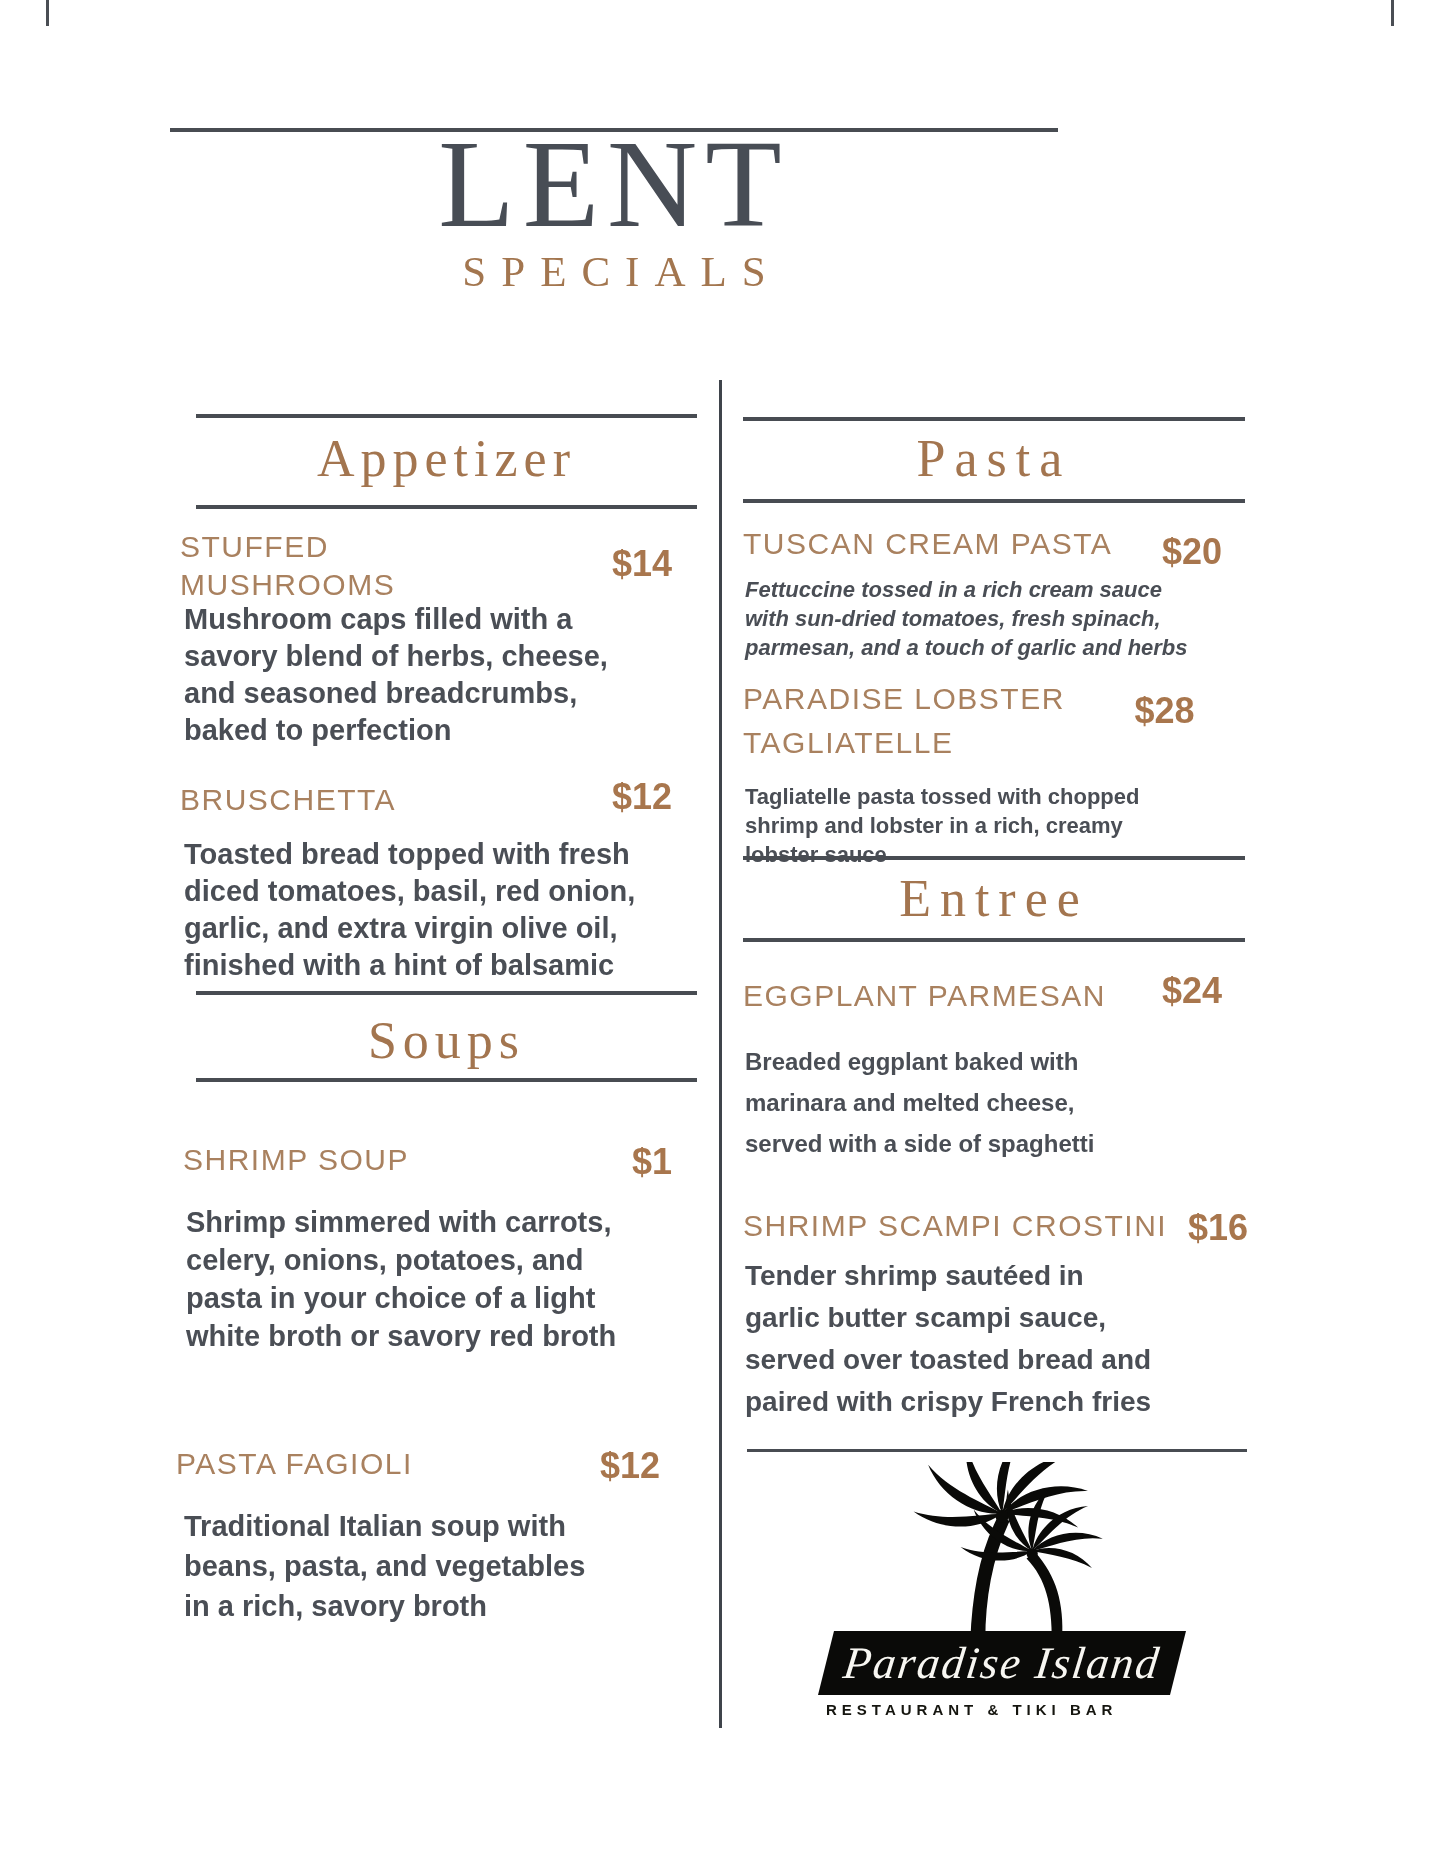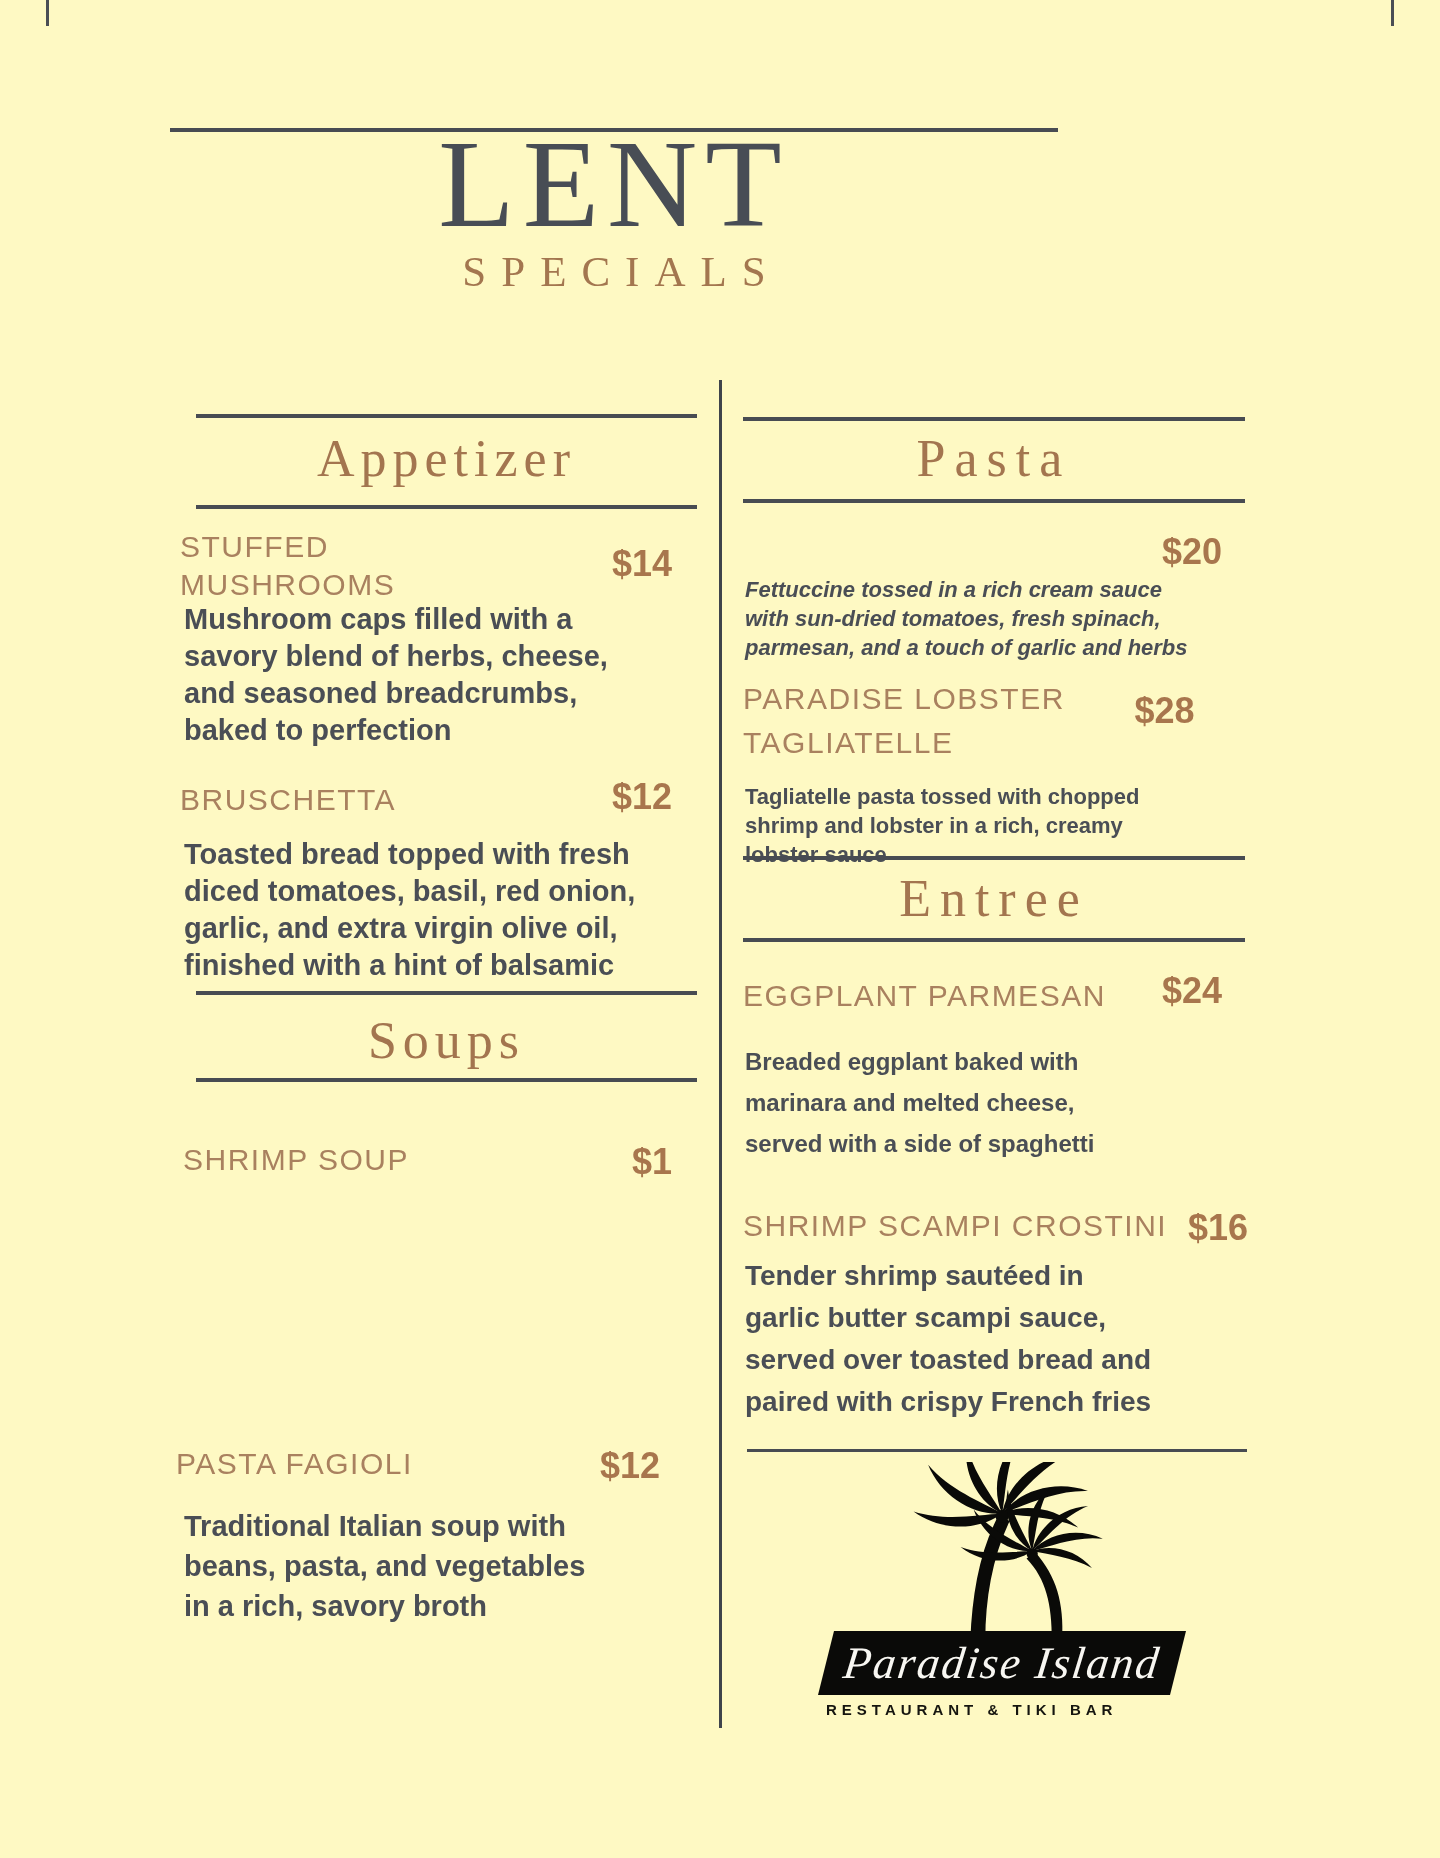--- a/index.html
+++ b/index.html
@@ -1,18 +1,18 @@
 <!DOCTYPE html>
 <html><head>
 <meta charset="utf-8">
 <style>
   html,body{margin:0;padding:0;background:#e9e8e4;}
   .page{
     position:relative;width:1440px;height:1858px;margin:0 auto;
-    background:#fef9c3;overflow:hidden;
+    background:#ffffff;overflow:hidden;
     font-family:"Liberation Sans",sans-serif;
   }
   .rule{position:absolute;background:#484c52;height:4px;}
   .corner-mark{position:absolute;top:0;width:3px;height:26px;background:#4a4e54;}
   .v-divider{position:absolute;left:719px;top:380px;width:3px;height:1348px;background:#3f444b;}
 
   .page-title{
     position:absolute;left:170px;width:888px;top:122px;
     font-family:"Liberation Serif","DejaVu Serif",serif;
     font-size:125px;line-height:1;letter-spacing:8px;color:#484d55;text-align:center;
@@ -92,31 +92,36 @@
 diced tomatoes, basil, red onion,
 garlic, and extra virgin olive oil,
 finished with a hint of balsamic</div>
 
   <div class="rule" style="left:196px;top:991px;width:501px;"></div>
   <div class="sec-title" style="left:196px;width:501px;top:1012px;">Soups</div>
   <div class="rule" style="left:196px;top:1078px;width:501px;"></div>
 
   <div class="item-name" style="left:183px;top:1141px;">SHRIMP SOUP</div>
   <div class="item-price" style="left:557px;top:1144px;">$1</div>
+  <div class="item-desc desc-lg" style="left:186px;top:1203px;font-size:29px;line-height:38px;">Shrimp simmered with carrots,
+celery, onions, potatoes, and
+pasta in your choice of a light
+white broth or savory red broth</div>
 
   <div class="item-name" style="left:176px;top:1445px;">PASTA FAGIOLI</div>
   <div class="item-price" style="left:545px;top:1448px;">$12</div>
   <div class="item-desc desc-lh40" style="left:184px;top:1506px;">Traditional Italian soup with
 beans, pasta, and vegetables
 in a rich, savory broth</div>
 
   <div class="rule" style="left:743px;top:417px;width:502px;"></div>
   <div class="sec-title" style="left:743px;width:502px;top:430px;letter-spacing:9px;">Pasta</div>
   <div class="rule" style="left:743px;top:499px;width:502px;"></div>
 
+  <div class="item-name" style="left:743px;top:525px;">TUSCAN CREAM PASTA</div>
   <div class="item-price" style="left:1107px;top:534px;">$20</div>
   <div class="item-desc desc-sm" style="left:745px;top:575px;font-style:italic;">Fettuccine tossed in a rich cream sauce
 with sun-dried tomatoes, fresh spinach,
 parmesan, and a touch of garlic and herbs</div>
 
   <div class="item-name" style="left:743px;top:677px;line-height:44px;">PARADISE LOBSTER
 TAGLIATELLE</div>
   <div class="item-price" style="left:1107px;top:693px;text-align:center;">$28</div>
   <div class="item-desc desc-sm" style="left:745px;top:763px;margin-top:19px;">Tagliatelle pasta tossed with chopped
 shrimp and lobster in a rich, creamy

